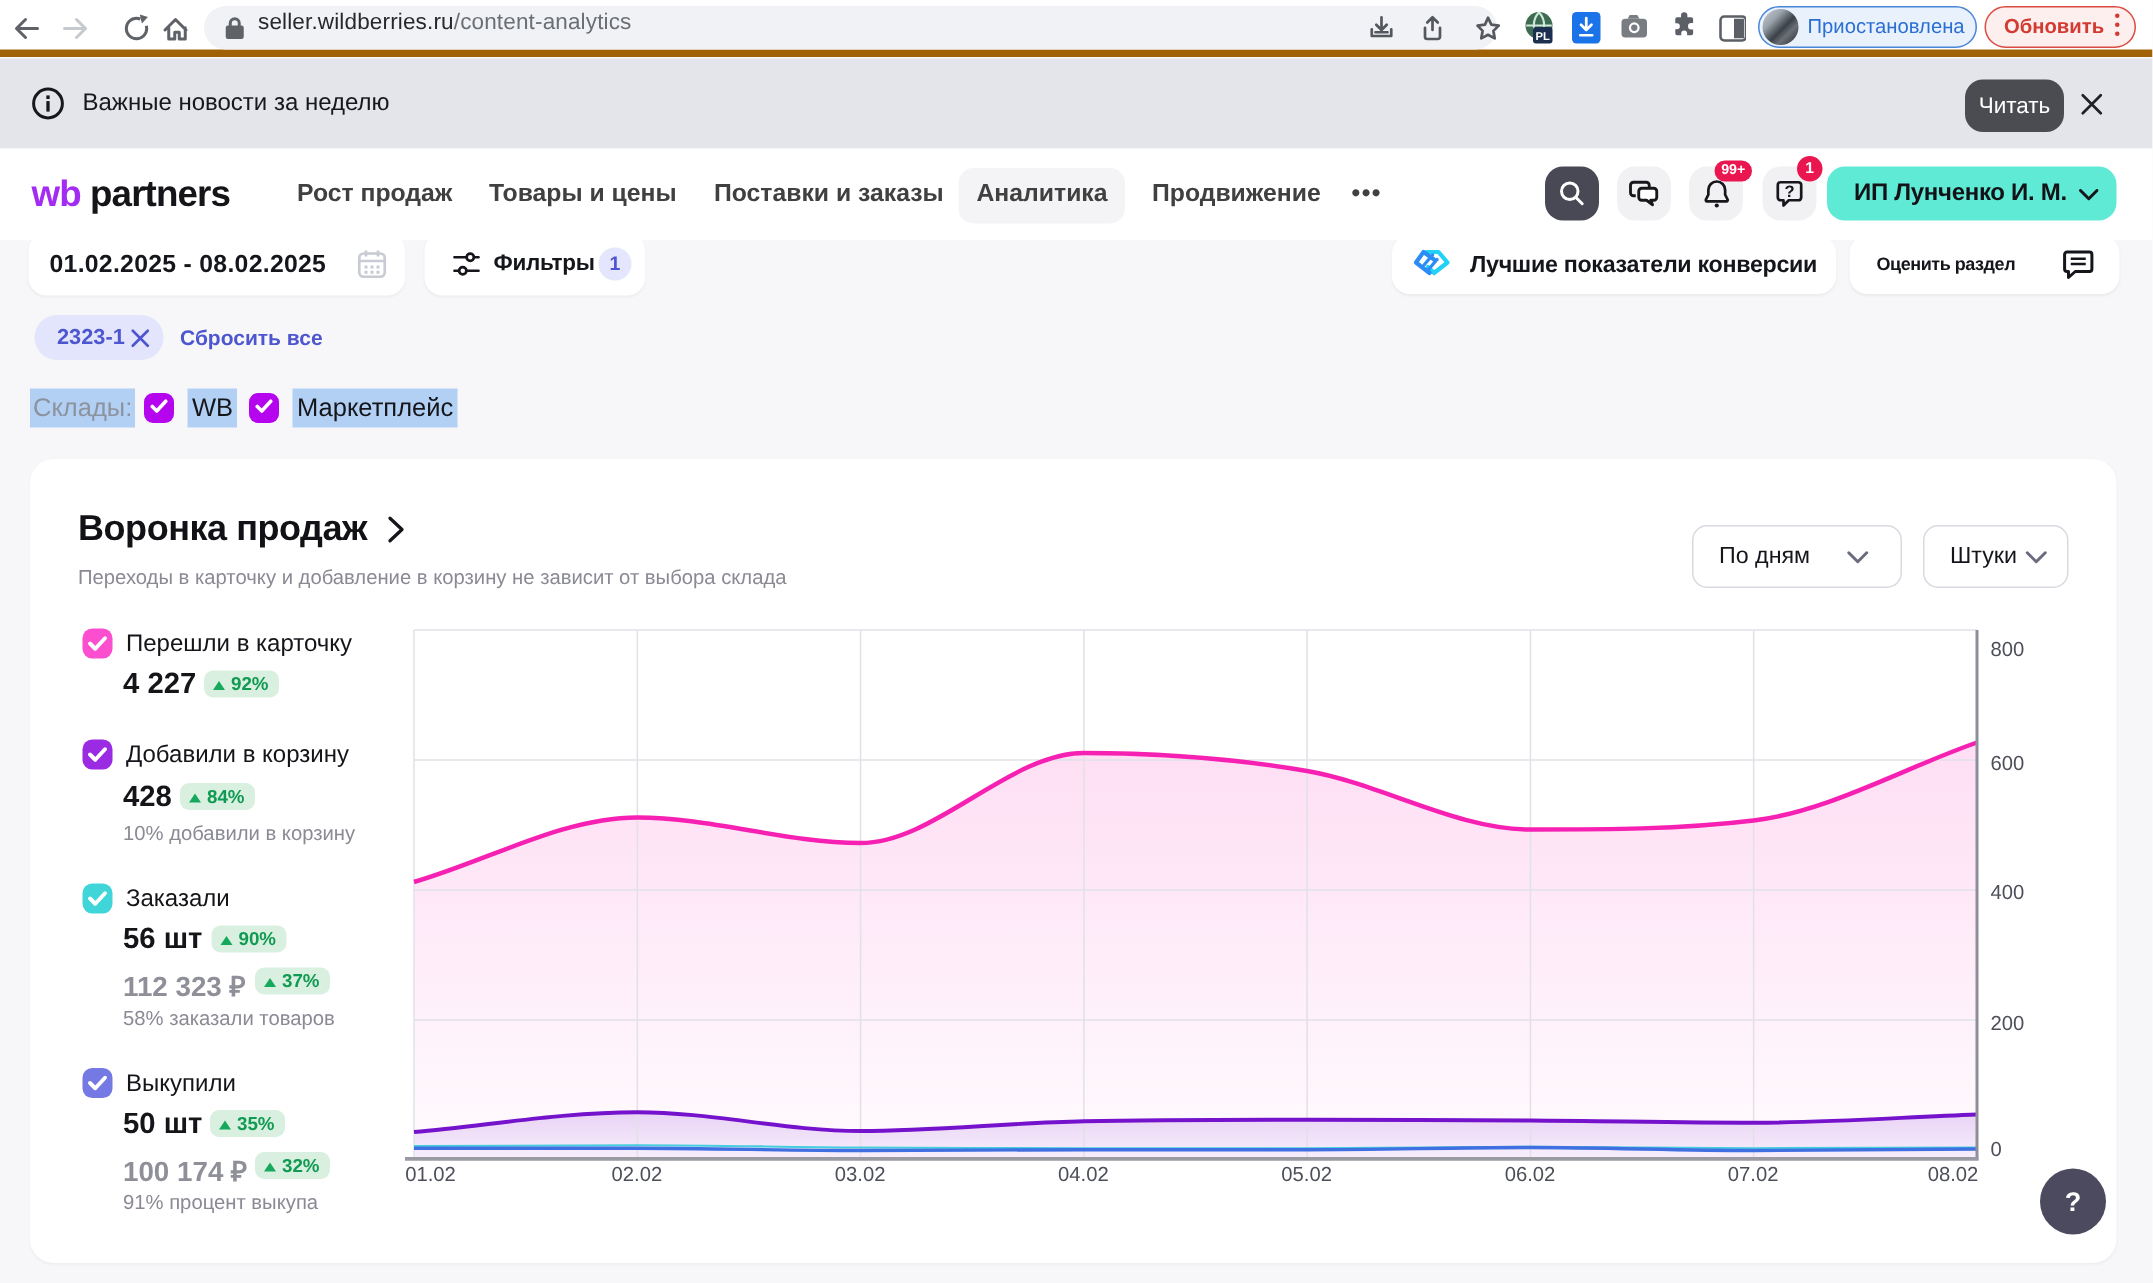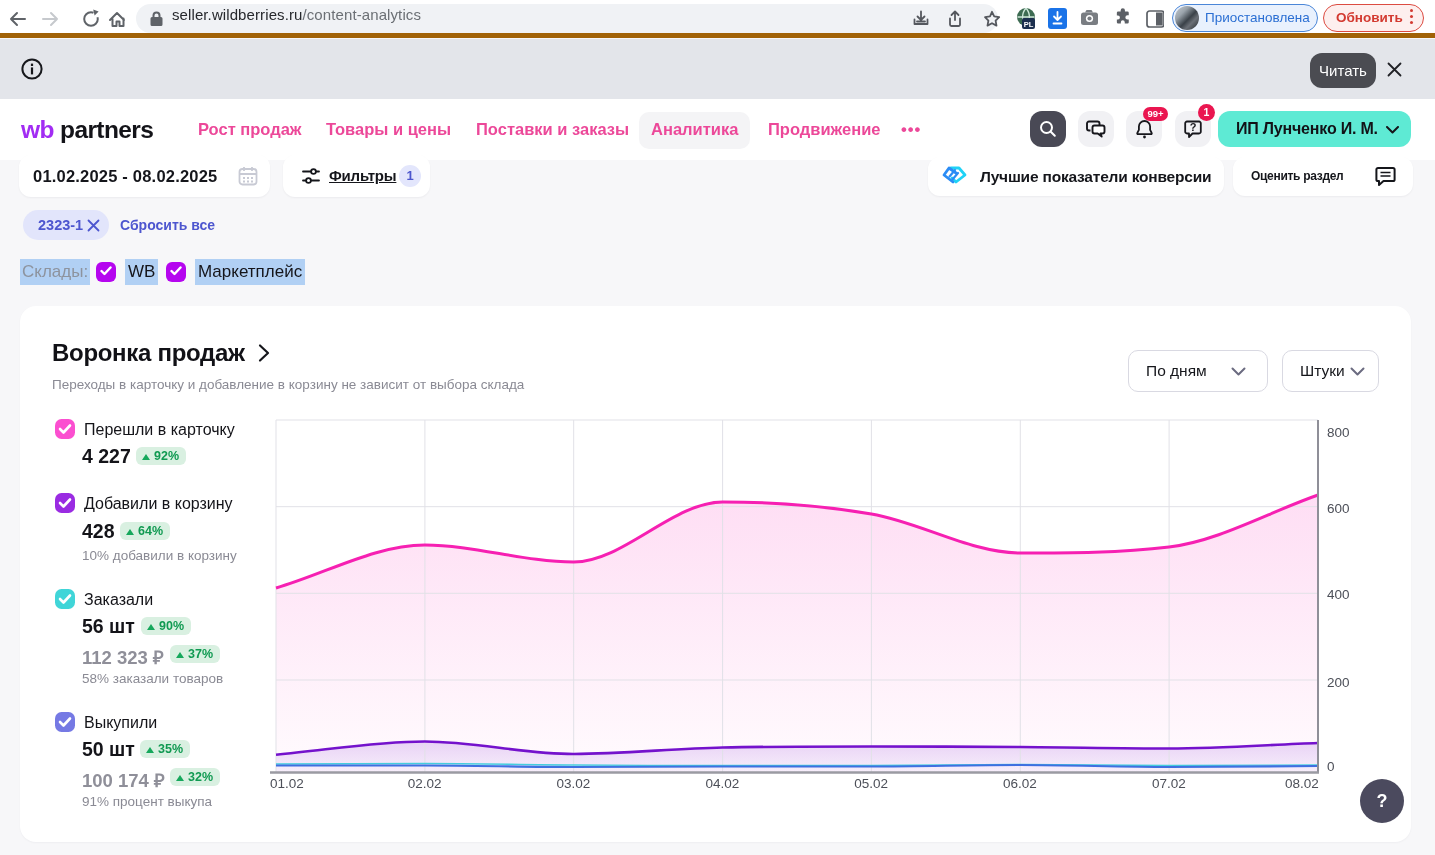--- a/index.html
+++ b/index.html
@@ -10,32 +10,32 @@
 #chrome { position:absolute; left:0; top:0; width:1435px; height:38px; background:#fff; border-bottom:5px solid #a16207; }
 #urlpill { position:absolute; left:136px; top:4px; width:862px; height:29px; border-radius:15px; background:#f0f2f5; }
 #urltext { position:absolute; left:172px; top:0; height:29px; line-height:29px; font-size:15px; color:#26282c; letter-spacing:0.1px; }
 #urltext .grey { color:#6b6f74; }
 
 #banner { position:absolute; left:0; top:39px; width:1435px; height:60px; background:#e3e5ea; }
 #banner .txt { position:absolute; left:55px; top:0; height:60px; line-height:60px; font-size:16px; font-weight:500; color:#17181c; }
 #readbtn { position:absolute; left:1310px; top:14px; width:66px; height:35px; border-radius:12px; background:#4b4c52; color:#fff; font-size:15px; font-weight:500; text-align:center; line-height:35px; }
 
 #nav { position:absolute; left:0; top:99px; width:1435px; height:61px; background:#fff; }
-.navitem { position:absolute; top:0; height:61px; line-height:61px; font-size:16.5px; font-weight:700; color:#ec4899; }
+.navitem { position:absolute; top:0; height:61px; line-height:61px; font-size:16.5px; font-weight:700; color:#404040; }
 #navpill { position:absolute; left:639px; top:13px; width:111px; height:37px; border-radius:10px; background:#f4f4f6; }
 .sqbtn { position:absolute; top:12px; width:36px; height:36px; border-radius:12px; background:#f1f1f4; }
 .badge { position:absolute; background:#ea1650; color:#fff; font-weight:700; border-radius:9px; text-align:center; }
 #profile { position:absolute; left:1218px; top:12px; width:193px; height:36px; border-radius:12px; background:#5eead4; }
 #profile span { position:absolute; left:18px; top:0; height:36px; line-height:36px; font-size:16px; font-weight:700; letter-spacing:-0.2px; color:#121217; }
 
 .wpill { position:absolute; background:#fff; border-radius:12px; box-shadow:0 1px 2px rgba(20,20,40,0.05); }
 #datefield { left:19px; top:155px; width:251px; height:42px; }
 #datefield span { position:absolute; left:14px; top:0; height:42px; line-height:42px; font-size:16.5px; font-weight:700; color:#15161b; letter-spacing:0.2px; }
 #filterbtn { left:283px; top:155px; width:147px; height:42px; }
-#filterbtn .t { position:absolute; left:46px; top:0; height:42px; line-height:42px; font-size:15px; font-weight:700; color:#15161b; letter-spacing:-0.2px;text-decoration:underline; }
+#filterbtn .t { position:absolute; left:46px; top:0; height:42px; line-height:42px; font-size:15px; font-weight:700; color:#15161b; letter-spacing:-0.2px; }
 #filterbtn .b { position:absolute; left:116px; top:10px; width:22px; height:22px; border-radius:11px; background:#e3e6fc; color:#4c55cd; font-size:13px; font-weight:700; text-align:center; line-height:22px; }
 #convpill { left:928px; top:157px; width:296px; height:39px; }
 #convpill .t { position:absolute; left:52px; top:0; height:39px; line-height:39px; font-size:15.5px; font-weight:700; white-space:nowrap; letter-spacing:-0.2px; color:#15161b; }
 #ratepill { left:1233px; top:157px; width:180px; height:39px; }
 #ratepill .t { position:absolute; left:18px; top:0; height:39px; line-height:39px; font-size:12px; font-weight:700; white-space:nowrap; letter-spacing:-0.3px; color:#15161b; }
 
 #tag { position:absolute; left:23px; top:210px; width:86px; height:30px; border-radius:15px; background:#e2e5fb; }
 #tag span { position:absolute; left:15px; top:0; height:30px; line-height:30px; font-size:14.5px; font-weight:700; color:#4d56cf; }
 #resetall { position:absolute; left:120px; top:210px; height:30px; line-height:30px; font-size:14px; font-weight:700; color:#4d56cf; }
 
@@ -114,20 +114,21 @@
   <div class="abs" style="left:1336px;top:4px;height:28px;line-height:28px;font-size:13.5px;color:#d33a31;font-weight:bold;">Обновить</div>
   <div class="abs" style="left:1410px;top:9px;width:3px;height:3px;border-radius:2px;background:#d33a31;box-shadow:0 6px 0 #d33a31, 0 12px 0 #d33a31;"></div>
 </div>
 
 <div id="banner">
   <svg class="abs" style="left:21px;top:19px" width="22" height="22" viewBox="0 0 22 22">
       <circle cx="11" cy="11" r="9.6" fill="none" stroke="#17181c" stroke-width="2"></circle>
       <rect x="9.9" y="9.4" width="2.2" height="7" fill="#17181c"></rect>
       <rect x="9.9" y="5.6" width="2.2" height="2.4" fill="#17181c"></rect>
     </svg>
+  <div class="txt">Важные новости за неделю</div>
   <div id="readbtn">Читать</div>
   <svg class="abs" style="left:1387px;top:23px" width="15" height="15" viewBox="0 0 15 15">
       <path d="M1.5 1.5l12 12M13.5 1.5l-12 12" stroke="#202126" stroke-width="1.8" stroke-linecap="round"></path>
     </svg>
 </div>
 
 <div id="nav">
   <div class="abs" style="left:21px;top:0;height:61px;line-height:61px;font-size:24.5px;font-weight:800;letter-spacing:-0.6px;"><span style="color:#a22cf3">wb</span> <span style="color:#141419">partners</span></div>
   <div class="navitem" style="left:198px">Рост продаж</div>
   <div class="navitem" style="left:326px">Товары и цены</div>
@@ -257,21 +258,21 @@
     <path d="M1.5 1.5l6 6 6-6" fill="none" stroke="#6b6b80" stroke-width="2" stroke-linecap="round" stroke-linejoin="round"></path>
   </svg>
 
 <div class="cb" style="left:55px;top:419px;background:#fb4fd0"></div>
 <div class="leglbl" style="left:84px;top:421px">Перешли в карточку</div>
 <div class="legval" style="left:82px;top:445px">4 227</div>
 <div class="gbadge" style="left:136px;top:447px">92%</div>
 <div class="cb" style="left:55px;top:493px;background:#9a2be2"></div>
 <div class="leglbl" style="left:84px;top:495px">Добавили в корзину</div>
 <div class="legval" style="left:82px;top:520px">428</div>
-<div class="gbadge" style="left:120px;top:522px">64%</div>
+<div class="gbadge" style="left:120px;top:522px">84%</div>
 <div class="legcap" style="left:82px;top:548px">10% добавили в корзину</div>
 <div class="cb" style="left:55px;top:589px;background:#40d5d8"></div>
 <div class="leglbl" style="left:84px;top:591px">Заказали</div>
 <div class="legval" style="left:82px;top:615px">56 шт</div>
 <div class="gbadge" style="left:141px;top:617px">90%</div>
 <div class="legval2" style="left:82px;top:644px">112 323 ₽</div>
 <div class="gbadge" style="left:170px;top:645px">37%</div>
 <div class="legcap" style="left:82px;top:671px">58% заказали товаров</div>
 <div class="cb" style="left:55px;top:712px;background:#7579e4"></div>
 <div class="leglbl" style="left:84px;top:714px">Выкупили</div>

